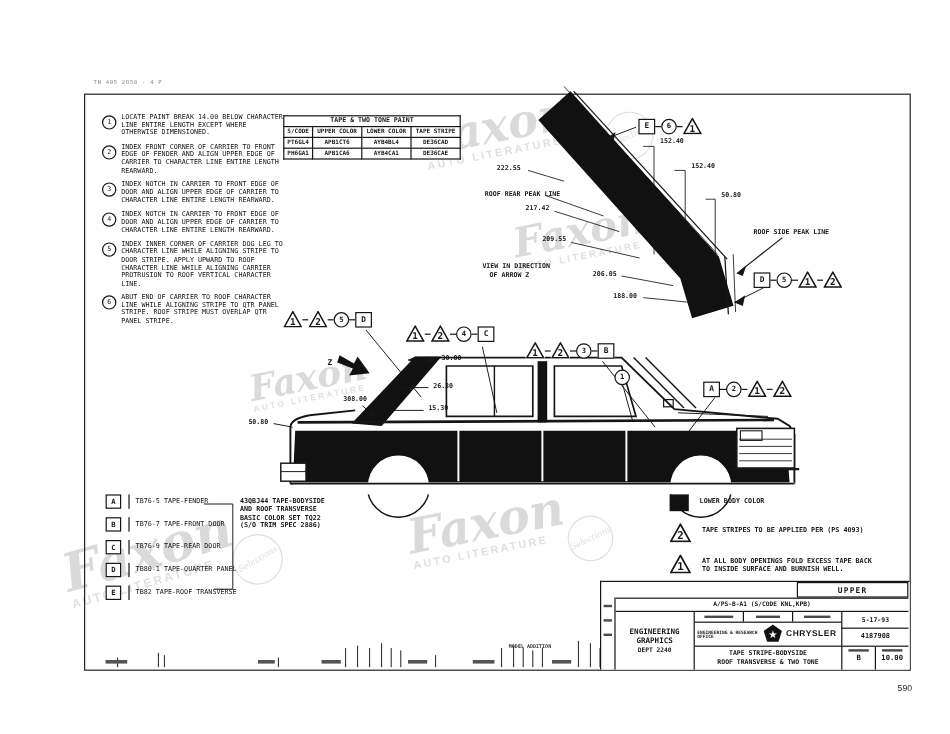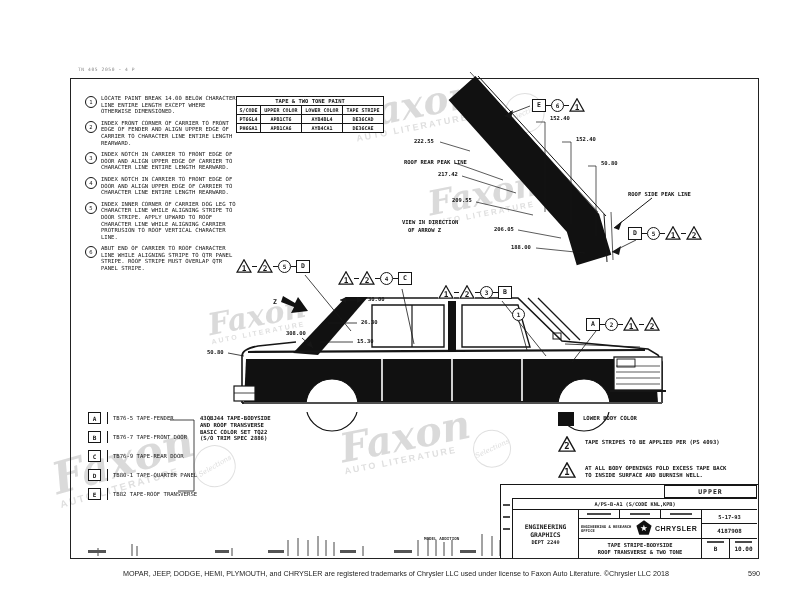--- a/index.html
+++ b/index.html
@@ -509,16 +509,15 @@
       <div style="text-align:center;font-size:6px;font-weight:700;">B</div>
     </div>
     <div class="tb-abs" style="left:228px;top:54px;width:28px;height:19px;border-left:1px solid #161616;">
       <div class="smudge" style="width:60%;margin:2px auto;"></div>
       <div style="text-align:center;font-size:6px;font-weight:700;">10.00</div>
     </div>
   </div>
 
   <span class="lbl" style="left:424px;top:536px;font-size:4.2px;font-weight:700;color:#333;">MODEL ADDITION</span>
 
-  <div id="footer-line">MOPAR, JEEP, DODGE, HEMI, PLYMOUTH, and CHRYSLER are registered trademarks of Chrysler LLC used under license to Faxon Auto Literature. ©Chrysler LLC 2018</div>
   <div id="page-num">590</div>
 
 </div>
 
 </body></html>

